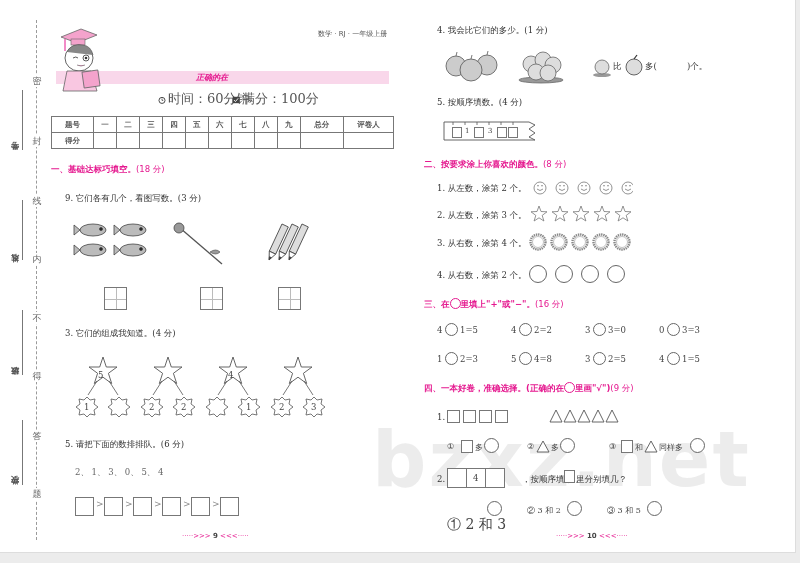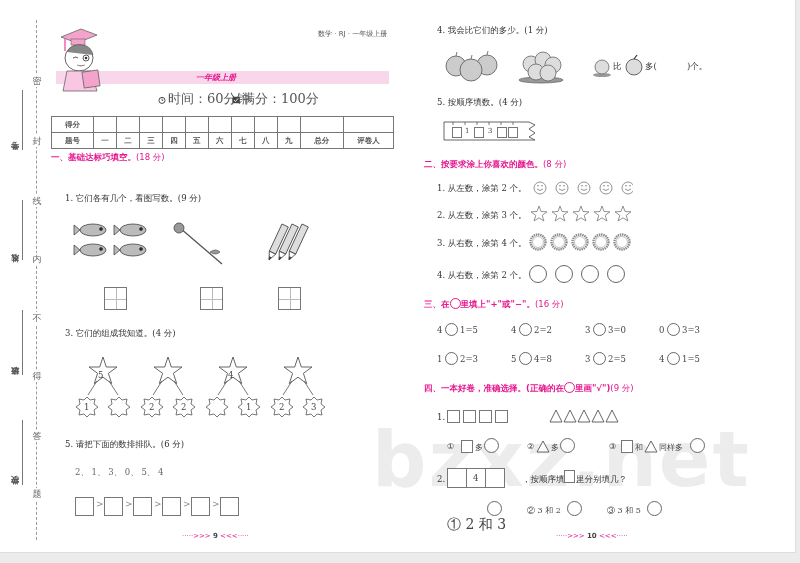--- a/index.html
+++ b/index.html
@@ -79,73 +79,73 @@
     <ellipse cx="22" cy="33" rx="14" ry="13" fill="#fff" stroke="#555" stroke-width="0.9"></ellipse>
     <path d="M10 27 Q14 18 26 20 Q34 21 36 30" fill="#888" stroke="#555" stroke-width="0.6"></path>
     <circle cx="29" cy="33" r="3" fill="#fff" stroke="#333" stroke-width="0.8"></circle>
     <circle cx="29" cy="33" r="1.3" fill="#333"></circle>
     <path d="M16 33 Q19 31 21 33" fill="none" stroke="#333" stroke-width="0.8"></path>
     <path d="M20 40 Q24 42 28 40" fill="#f4a3cc" stroke="#555" stroke-width="0.6"></path>
     <path d="M10 46 L34 46 L40 66 L6 66 Z" fill="#f9c7e1" stroke="#666" stroke-width="0.8"></path>
     <rect x="26" y="46" width="16" height="16" fill="#f4a3cc" stroke="#666" stroke-width="0.8" transform="rotate(-8 34 54)"></rect>
   </svg>
   <div class="series">数学 · RJ · 一年级上册</div>
-  <div class="brand">一年级上册</div>
+  <div class="brand">正确的在</div>
   <div class="meta" style="left:158px">
     <svg class="meta-ico" viewBox="0 0 10 10">
         <circle cx="5" cy="5.5" r="3.8" fill="none" stroke="#444" stroke-width="1.2"></circle>
         <line x1="5" y1="5.5" x2="5" y2="3.2" stroke="#444"></line>
         <line x1="5" y1="5.5" x2="6.6" y2="5.5" stroke="#444"></line>
       </svg><span>时间：60分钟</span>
   </div>
   <div class="meta" style="left:232px">
     <svg class="meta-ico" viewBox="0 0 10 10">
         <rect x="1" y="1" width="8" height="8" fill="#444"></rect>
         <path d="M2.5 5 L4.3 7 L7.8 2.8" fill="none" stroke="#fff" stroke-width="1.1"></path>
       </svg><span>满分：100分</span>
   </div>
 
   <table class="score">
     <tbody>
         <tr>
-      <td>得分</td>
-      <td></td>
-      <td></td>
-      <td></td>
-      <td></td>
-      <td></td>
-      <td></td>
-      <td></td>
-      <td></td>
-      <td></td>
-      <td></td>
-      <td></td>
-    </tr>
-    <tr>
       <td style="width:42px">题号</td>
       <td>一</td>
       <td>二</td>
       <td>三</td>
       <td>四</td>
       <td>五</td>
       <td>六</td>
       <td>七</td>
       <td>八</td>
       <td>九</td>
       <td>总分</td>
       <td style="width:50px">评卷人</td>
     </tr>
+    <tr>
+      <td>得分</td>
+      <td></td>
+      <td></td>
+      <td></td>
+      <td></td>
+      <td></td>
+      <td></td>
+      <td></td>
+      <td></td>
+      <td></td>
+      <td></td>
+      <td></td>
+    </tr>
   </tbody>
     </table>
 
-  <div class="sec" style="left:51px;top:152px">
+  <div class="sec" style="left:51px;top:164px">
     <span>一、基础达标巧填空。</span><span class="pts">(18 分)</span>
   </div>
 
-  <div class="q" style="left:65px;top:193px">1. 它们各有几个，看图写数。(9 分)</div>
+  <div class="q" style="left:65px;top:193px">9. 它们各有几个，看图写数。(3 分)</div>
 
   <svg class="abs" style="left:73px;top:220px" width="82" height="42" viewBox="0 0 82 42">
     <g fill="#bbb" stroke="#444" stroke-width="0.8">
       <g>
           <ellipse cx="20" cy="10" rx="13" ry="6"></ellipse>
           <polygon points="7,10 1,5 1,15"></polygon>
           <circle cx="28" cy="9" r="1.5" fill="#222"></circle>
         </g>
       <g transform="translate(40 0)">
           <ellipse cx="20" cy="10" rx="13" ry="6"></ellipse>

